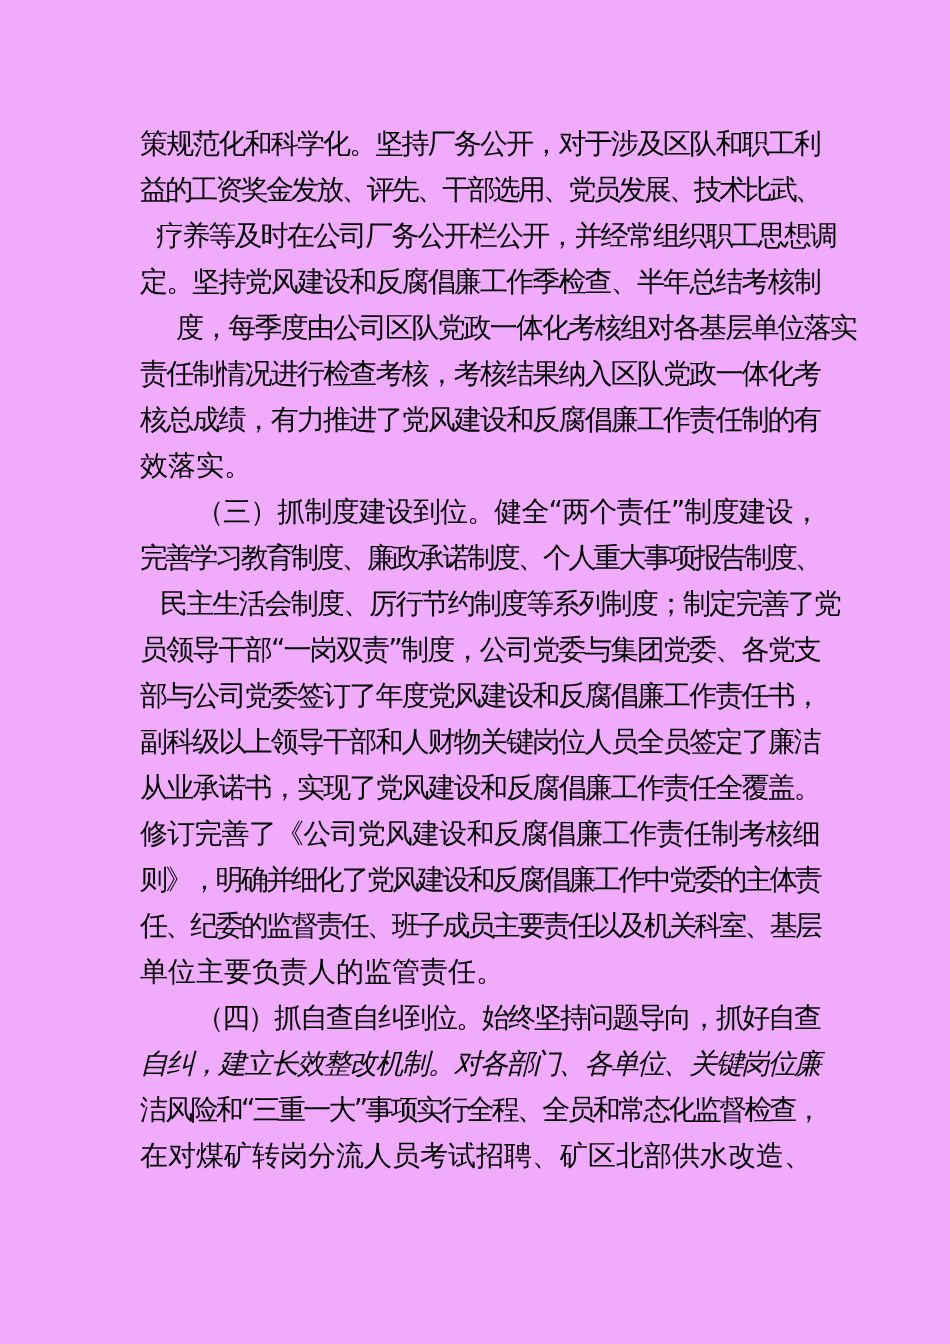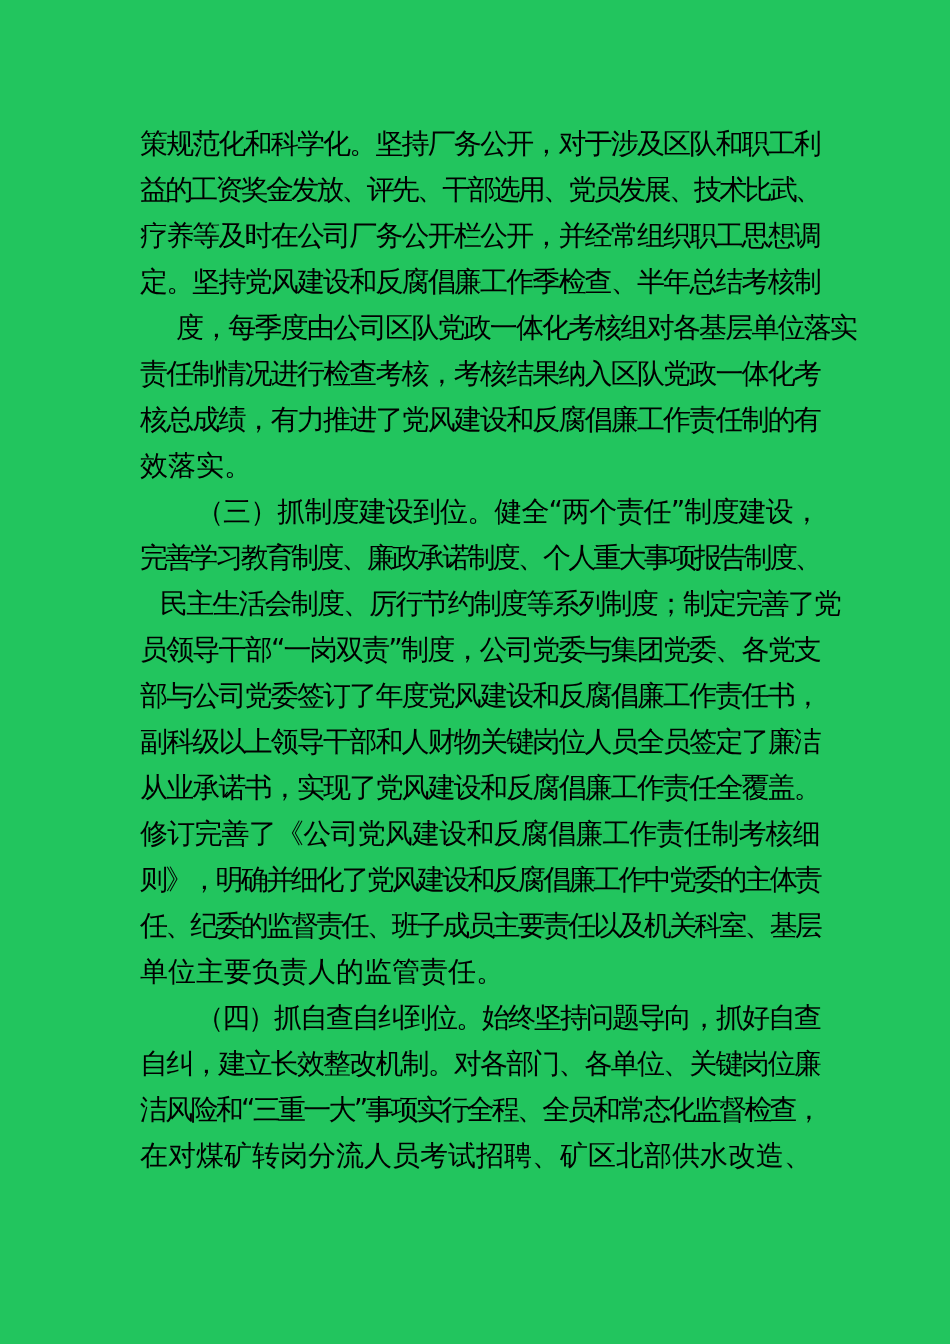--- a/index.html
+++ b/index.html
@@ -4,21 +4,21 @@
 <style>
   html, body {
     margin: 0;
     padding: 0;
     background: #ffffff;
   }
   .page {
     position: relative;
     width: 950px;
     height: 1344px;
-    background: #22c55e;
+    background: #f0abfc;
     overflow: hidden;
   }
   .text-block {
     position: absolute;
     left: 140px;
     top: 121px;
     width: 680px;
   }
   .line {
     height: 46px;
@@ -36,35 +36,35 @@
     display: inline;
   }
 </style>
 </head>
 <body>
 
 <div class="page">
   <div class="text-block">
     <div class="line"><span class="t" style="letter-spacing: -1.84615px;">策规范化和科学化。坚持厂务公开，对于涉及区队和职工利</span></div>
     <div class="line"><span class="t" style="letter-spacing: -2.81481px;">益的工资奖金发放、评先、干部选用、党员发展、技术比武、</span></div>
-    <div class="line"><span class="t" style="letter-spacing: -1.84615px;">疗养等及时在公司厂务公开栏公开，并经常组织职工思想调</span></div>
+    <div class="line"><span class="t" style="letter-spacing: -1.84615px; margin-left: 16px;">疗养等及时在公司厂务公开栏公开，并经常组织职工思想调</span></div>
     <div class="line"><span class="t" style="letter-spacing: -1.84615px;">定。坚持党风建设和反腐倡廉工作季检查、半年总结考核制</span></div>
     <div class="line"><span class="t" style="letter-spacing: -1.84615px; margin-left: 36px;">度，每季度由公司区队党政一体化考核组对各基层单位落实</span></div>
     <div class="line"><span class="t" style="letter-spacing: -1.84615px;">责任制情况进行检查考核，考核结果纳入区队党政一体化考</span></div>
     <div class="line"><span class="t" style="letter-spacing: -1.84615px; margin-top: 28px;">核总成绩，有力推进了党风建设和反腐倡廉工作责任制的有</span></div>
     <div class="line para-end"><span class="t">效落实。</span></div>
     <div class="line indent"><span class="t" style="letter-spacing: -0.875651px;">（三）抓制度建设到位。健全“两个责任”制度建设，</span></div>
     <div class="line"><span class="t" style="letter-spacing: -2.81481px;">完善学习教育制度、廉政承诺制度、个人重大事项报告制度、</span></div>
     <div class="line"><span class="t" style="letter-spacing: -1.84615px; margin-left: 20px;">民主生活会制度、厉行节约制度等系列制度；制定完善了党</span></div>
     <div class="line"><span class="t" style="letter-spacing: -1.81539px;">员领导干部“一岗双责”制度，公司党委与集团党委、各党支</span></div>
     <div class="line"><span class="t" style="letter-spacing: -1.84615px;">部与公司党委签订了年度党风建设和反腐倡廉工作责任书，</span></div>
     <div class="line"><span class="t" style="letter-spacing: -1.84615px;">副科级以上领导干部和人财物关键岗位人员全员签定了廉洁</span></div>
     <div class="line"><span class="t" style="letter-spacing: -1.84615px;">从业承诺书，实现了党风建设和反腐倡廉工作责任全覆盖。</span></div>
     <div class="line"><span class="t" style="letter-spacing: -0.8px;">修订完善了《公司党风建设和反腐倡廉工作责任制考核细</span></div>
     <div class="line"><span class="t" style="letter-spacing: -2.81481px;">则》，明确并细化了党风建设和反腐倡廉工作中党委的主体责</span></div>
     <div class="line"><span class="t" style="letter-spacing: -2.81481px;">任、纪委的监督责任、班子成员主要责任以及机关科室、基层</span></div>
     <div class="line para-end"><span class="t">单位主要负责人的监管责任。</span></div>
     <div class="line indent"><span class="t" style="letter-spacing: -2px;">（四）抓自查自纠到位。始终坚持问题导向，抓好自查</span></div>
-    <div class="line"><span class="t" style="letter-spacing: -1.84615px;">自纠，建立长效整改机制。对各部门、各单位、关键岗位廉</span></div>
+    <div class="line"><span class="t" style="letter-spacing: -1.84615px; font-style: italic;">自纠，建立长效整改机制。对各部门、各单位、关键岗位廉</span></div>
     <div class="line"><span class="t" style="letter-spacing: -2.75056px;">洁风险和“三重一大”事项实行全程、全员和常态化监督检查，</span></div>
     <div class="line para-end"><span class="t">在对煤矿转岗分流人员考试招聘、矿区北部供水改造、</span></div>
   </div>
 </div>
 
 </body></html>

